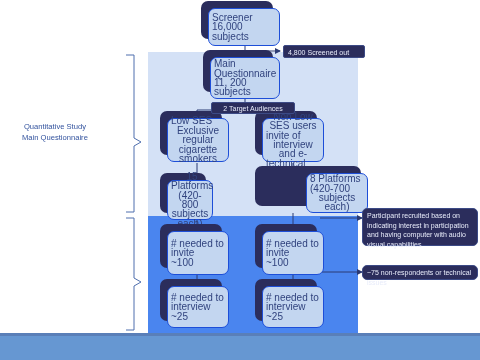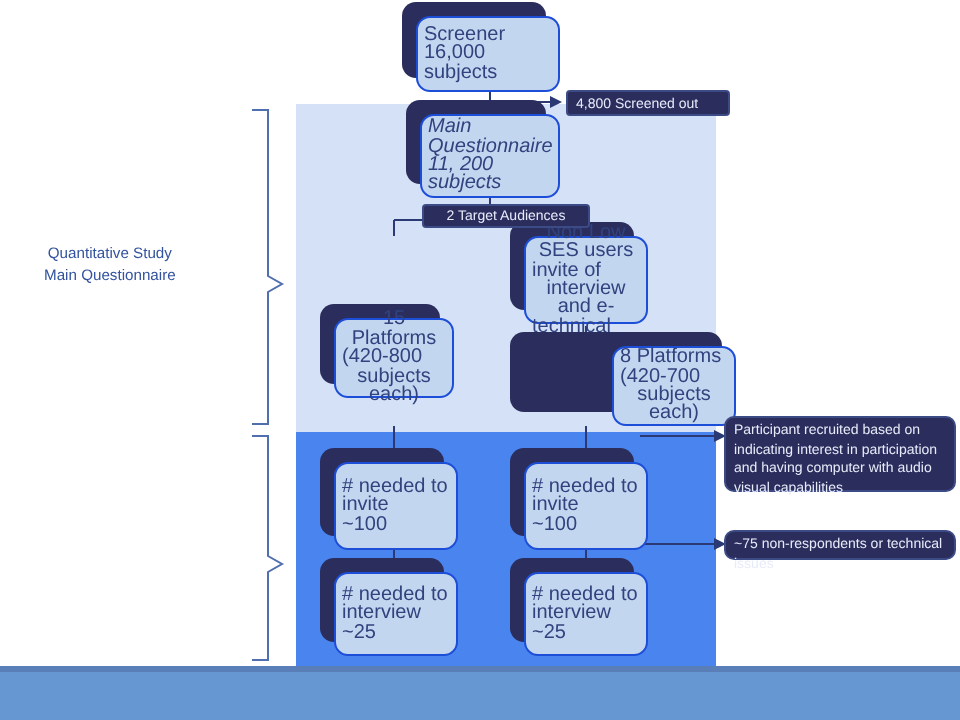--- a/index.html
+++ b/index.html
@@ -125,42 +125,50 @@
 
   <div class="node" style="left:208px;top:8px;width:72px;height:38px;">
     <div class="plate"></div>
     <div class="face">
       <span>Screener</span>
       <span>16,000</span>
       <span>subjects</span>
     </div>
   </div>
 
-  <div class="node" style="left:210px;top:57px;width:70px;height:42px;font-style:italic;">
+  <div class="node" style="left:210px;top:57px;width:70px;height:42px;">
     <div class="plate"></div>
     <div class="face">
       <span>Main</span>
       <span>Questionnaire</span>
       <span>11, 200</span>
       <span>subjects</span>
     </div>
   </div>
 
+  <div class="node" style="left:167px;top:118px;width:62px;height:44px;">
+    <div class="plate"></div>
+    <div class="face">
+      <span>Low SES</span>
+      <span>Exclusive regular</span>
+      <span>cigarette smokers</span>
+    </div>
+  </div>
 
   <div class="node" style="left:262px;top:118px;width:62px;height:44px;">
     <div class="plate"></div>
     <div class="face">
       <span>Non Low SES users</span>
       <span>invite of</span>
       <span>interview and e-</span>
       <span>technical</span>
     </div>
   </div>
 
-  <div class="node" style="left:167px;top:159px;width:60px;height:40px;">
+  <div class="node" style="left:167px;top:180px;width:46px;height:40px;">
     <div class="plate"></div>
     <div class="face">
       <span>15 Platforms</span>
       <span>(420-800</span>
       <span>subjects each)</span>
     </div>
   </div>
 
   <div class="node" style="left:262px;top:173px;width:62px;height:40px;padding-left:44px;">
     <div class="plate"></div>

